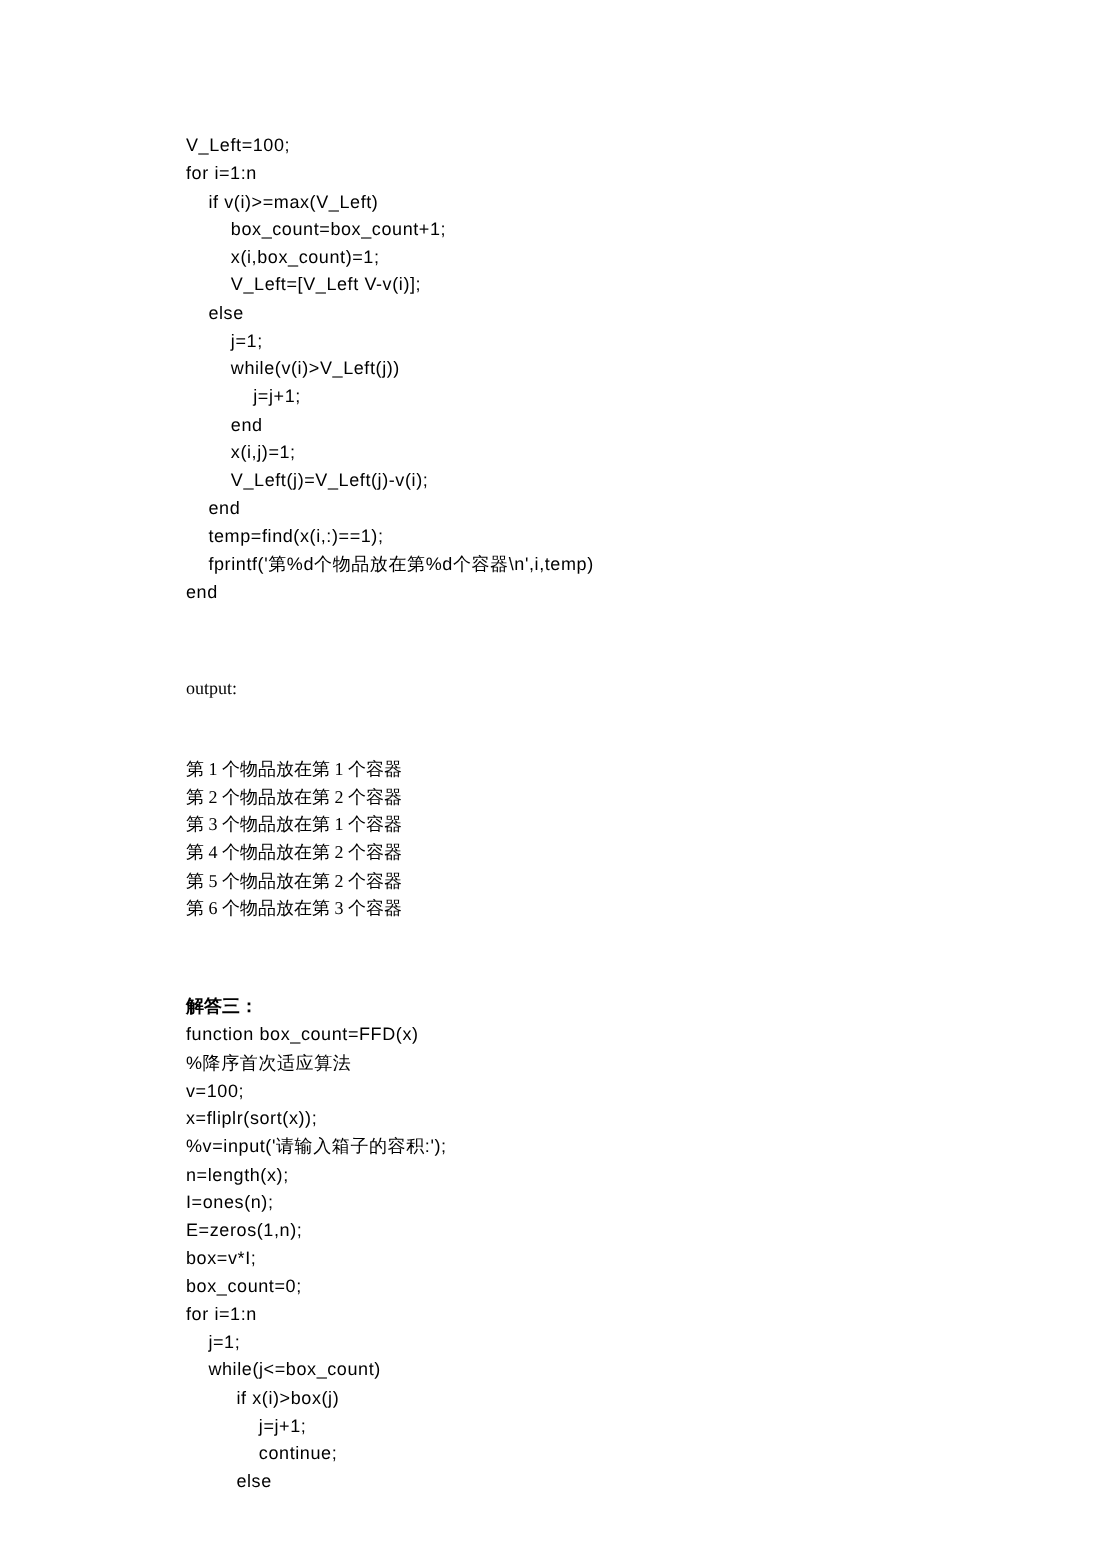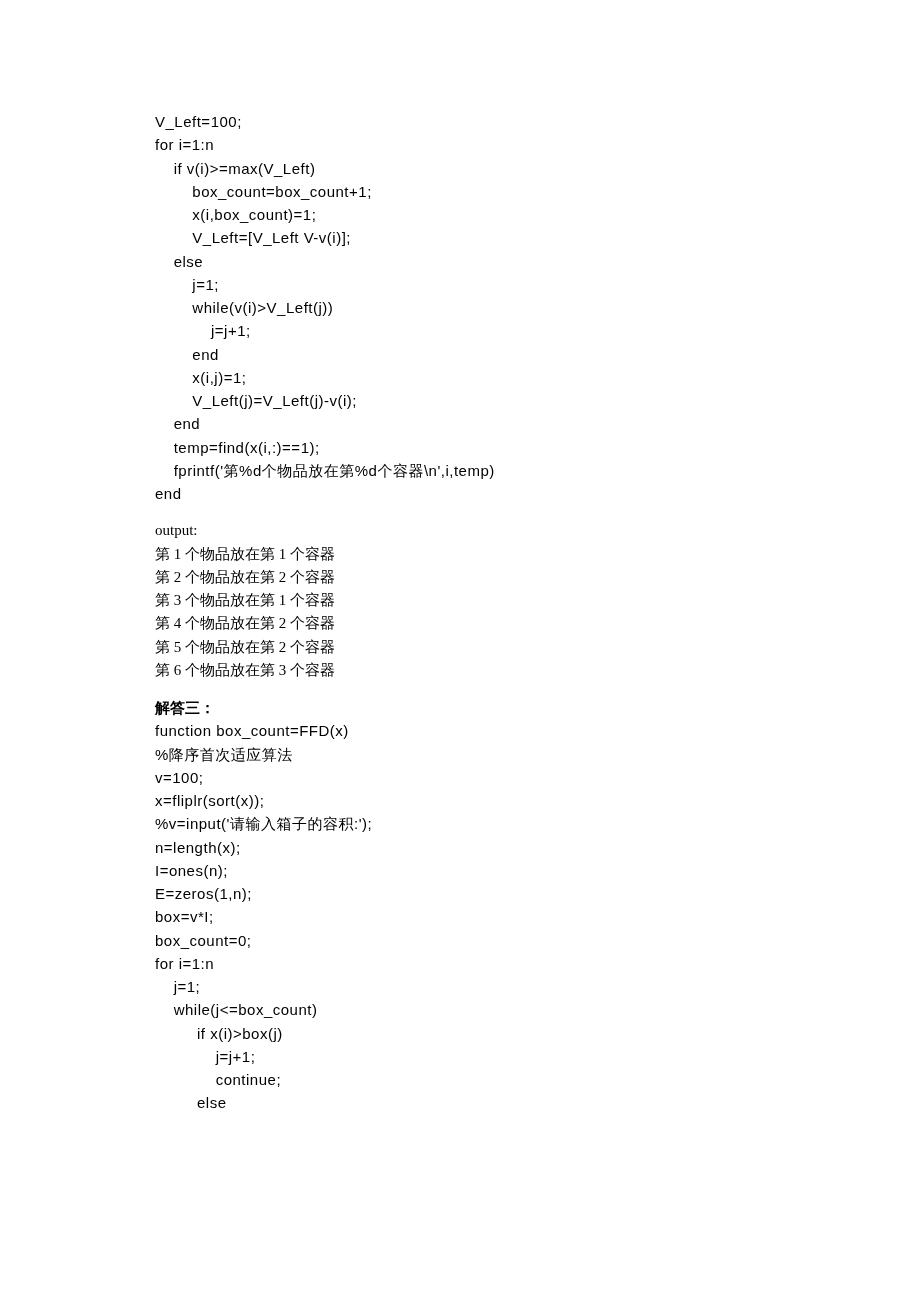--- a/index.html
+++ b/index.html
@@ -13,23 +13,24 @@
     line-height: 1.55;
   }
   .code {
     font-family: Liberation Sans, sans-serif;
     white-space: pre;
     letter-spacing: 0.5px;
   }
   .prose {
     font-family: "SimSun", "Songti SC", serif;
     white-space: pre-wrap;
+    margin-top: 44px;
   }
   .bold {
-    font-family: Liberation Sans, sans-serif;
+    font-family: Liberation Mono, monospace;
     font-weight: bold;
   }
   .gap {
     height: 14px;
   }
 </style>
 </head>
 <body>
 
 <div class="code">V_Left=100;

